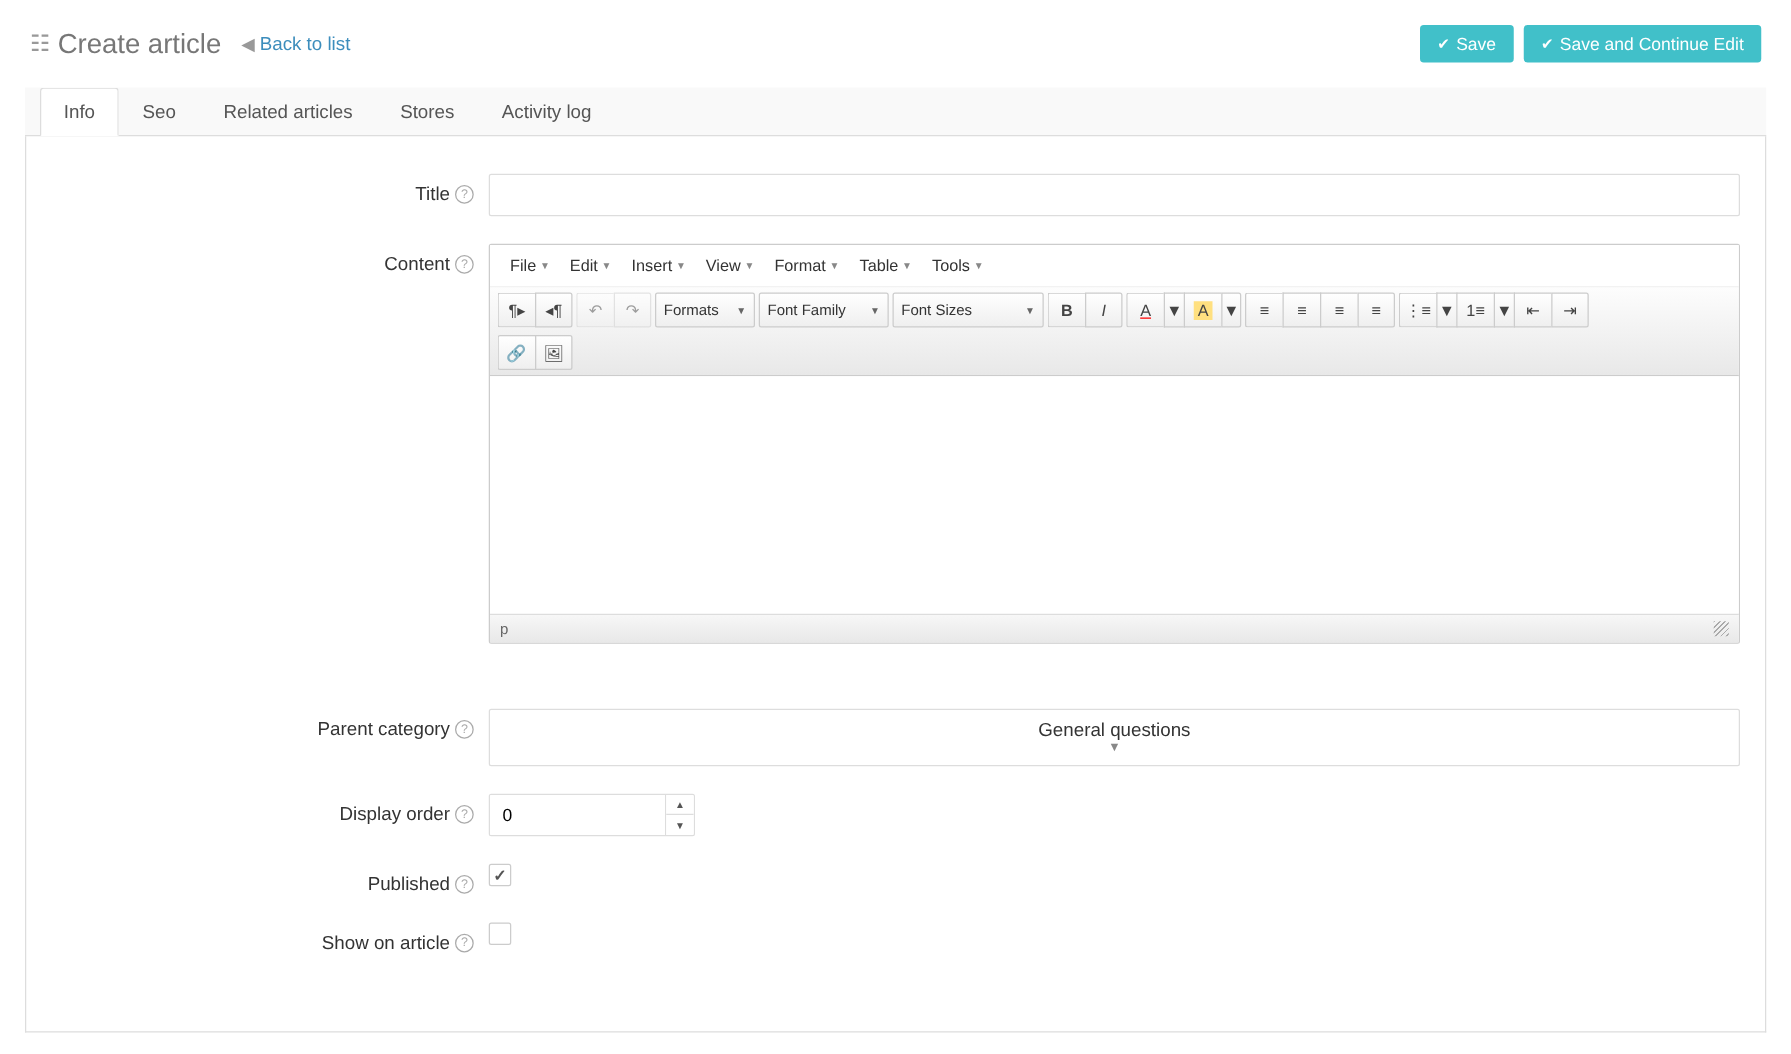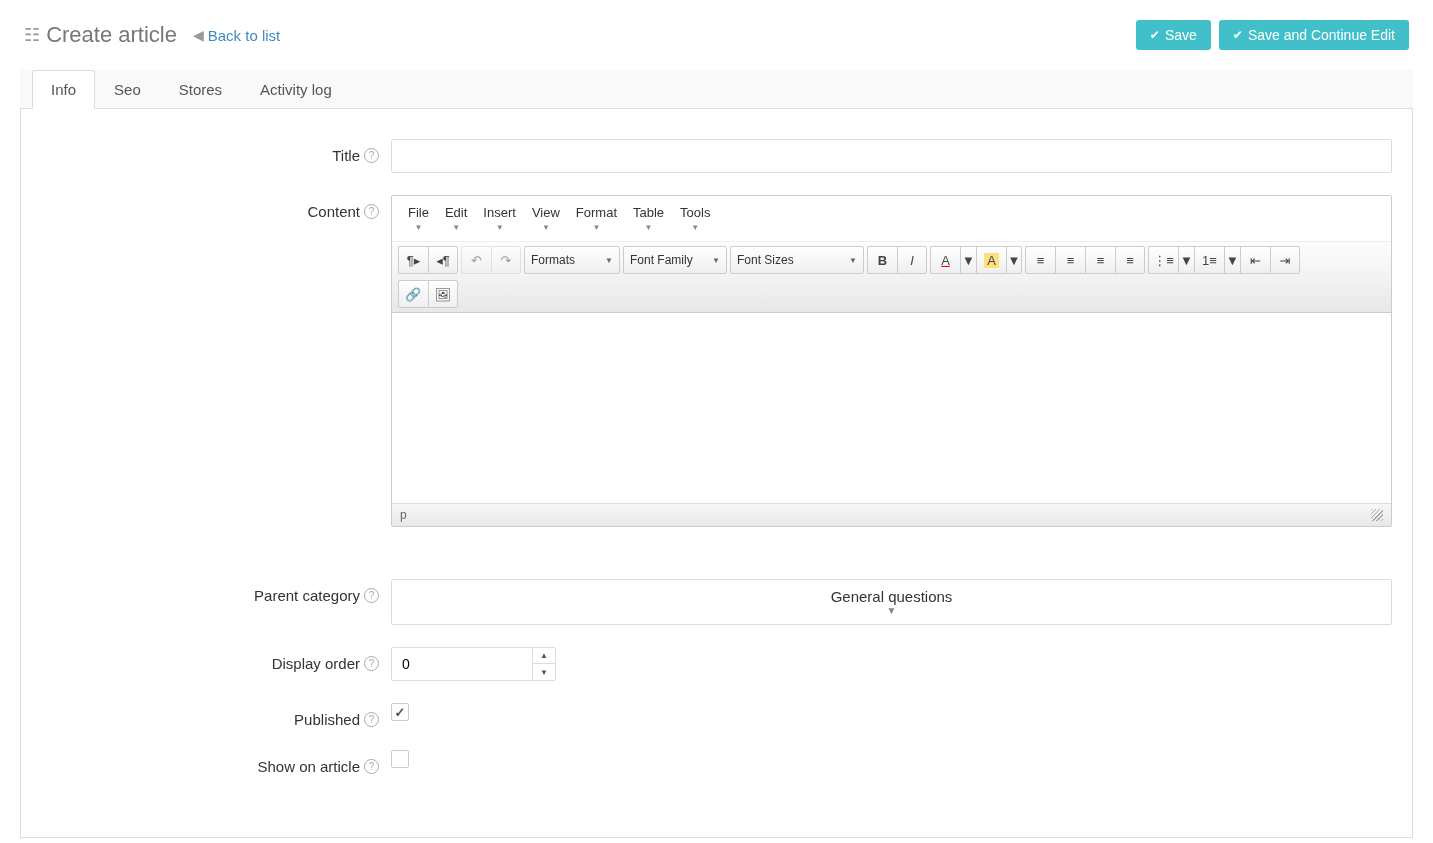--- a/index.html
+++ b/index.html
@@ -22,21 +22,21 @@
 
 .form-row { display: flex; align-items: flex-start; margin-bottom: 22px; }
 .form-label { width: 350px; text-align: right; padding-right: 12px; padding-top: 8px; color: #333; font-size: 15px; display: flex; justify-content: flex-end; align-items: center; gap: 4px; }
 .help-icon { display:inline-flex; width:15px; height:15px; border:1px solid #aaa; border-radius:50%; align-items:center; justify-content:center; font-size:10px; color:#aaa; cursor:help; }
 .form-field { flex: 1; }
 
 .text-input { width: 100%; padding: 8px 10px; border: 1px solid #ddd; border-radius: 2px; font-size: 14px; }
 
 .editor { border: 1px solid #ccc; border-radius: 2px; }
 .editor-menubar { padding: 6px 10px; display: flex; gap: 4px; font-size: 13px; background: #fff; border-bottom: 1px solid #eee; }
-.menubtn { padding: 3px 6px; color: #333; cursor: pointer; border-radius: 2px; display:flex; align-items:center; gap:3px;flex-direction:column;}
+.menubtn { padding: 3px 6px; color: #333; cursor: pointer; border-radius: 2px; display:flex; align-items:center; gap:3px;}
 .menubtn .caret { font-size: 8px; color: #888; }
 .editor-toolbar { background: linear-gradient(to bottom, #fdfdfd, #e8e8e8); padding: 4px 6px; display: flex; flex-wrap: wrap; gap: 3px; align-items:center; border-bottom: 1px solid #ccc;}
 .tbtn { width: 30px; height: 28px; display: flex; align-items: center; justify-content: center; border: 1px solid #ccc; background: linear-gradient(to bottom,#fff,#efefef); border-radius: 2px; cursor: pointer; color:#444; font-size:13px;}
 .tbtn.disabled { opacity:0.5; cursor:default; }
 .tselect { height: 28px; border: 1px solid #ccc; background: linear-gradient(to bottom,#fff,#efefef); border-radius: 2px; padding: 0 6px; display:flex; align-items:center; justify-content:space-between; font-size:12px; color:#333; cursor:pointer; gap:8px;}
 .tselect .caret { font-size:8px; color:#666;}
 .tgroup { display:flex; gap:0; }
 .tgroup .tbtn { border-radius:0; border-right:none;}
 .tgroup .tbtn:first-child { border-radius:2px 0 0 2px;}
 .tgroup .tbtn:last-child { border-radius:0 2px 2px 0; border-right:1px solid #ccc;}
@@ -80,20 +80,21 @@
     <button class="btn">
       <span class="icon">✔</span>
       <span>Save and Continue Edit</span>
     </button>
   </div>
 </div>
 
 <div class="tabs">
   <div class="tab active">Info</div>
   <div class="tab">Seo</div>
+  <div class="tab">Related articles</div>
   <div class="tab">Stores</div>
   <div class="tab">Activity log</div>
 </div>
 
 <div class="panel">
 
   <div class="form-row">
     <div class="form-label">
       <span>Title</span>
       <span class="help-icon">?</span>
@@ -150,29 +151,29 @@
               </div>
           </div>
           <div class="tgroup">
             <div class="tbtn disabled">
                 <span>↶</span>
               </div>
             <div class="tbtn disabled">
                 <span>↷</span>
               </div>
           </div>
-          <div class="tselect" style="width:96px">
+          <div class="tselect" style="width:80px">
               <span>Formats</span>
               <span class="caret">▼</span>
             </div>
           <div class="tselect" style="width:104px">
               <span>Font Family</span>
               <span class="caret">▼</span>
             </div>
-          <div class="tselect" style="width:134px">
+          <div class="tselect" style="width:121px">
               <span>Font Sizes</span>
               <span class="caret">▼</span>
             </div>
           <div class="tgroup">
             <div class="tbtn">
                 <span><b>B</b></span>
               </div>
             <div class="tbtn">
                 <span><i>I</i></span>
               </div>

